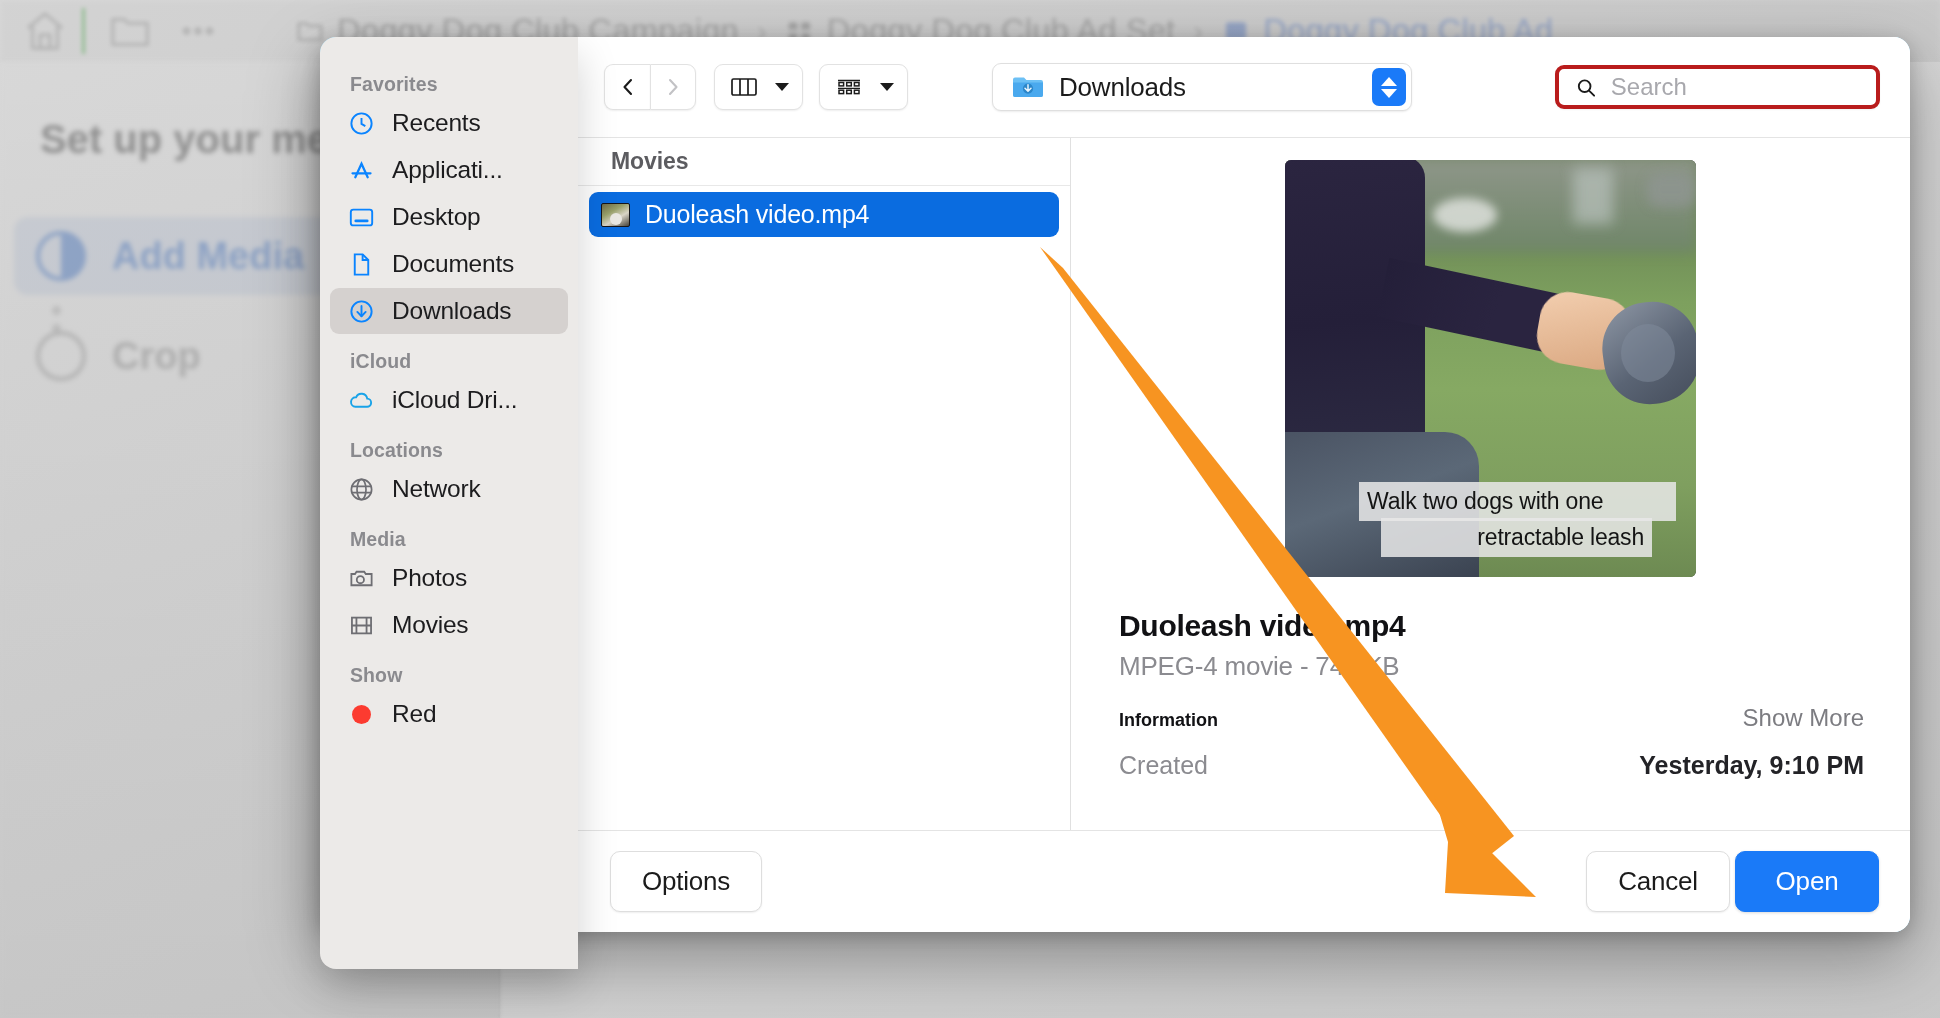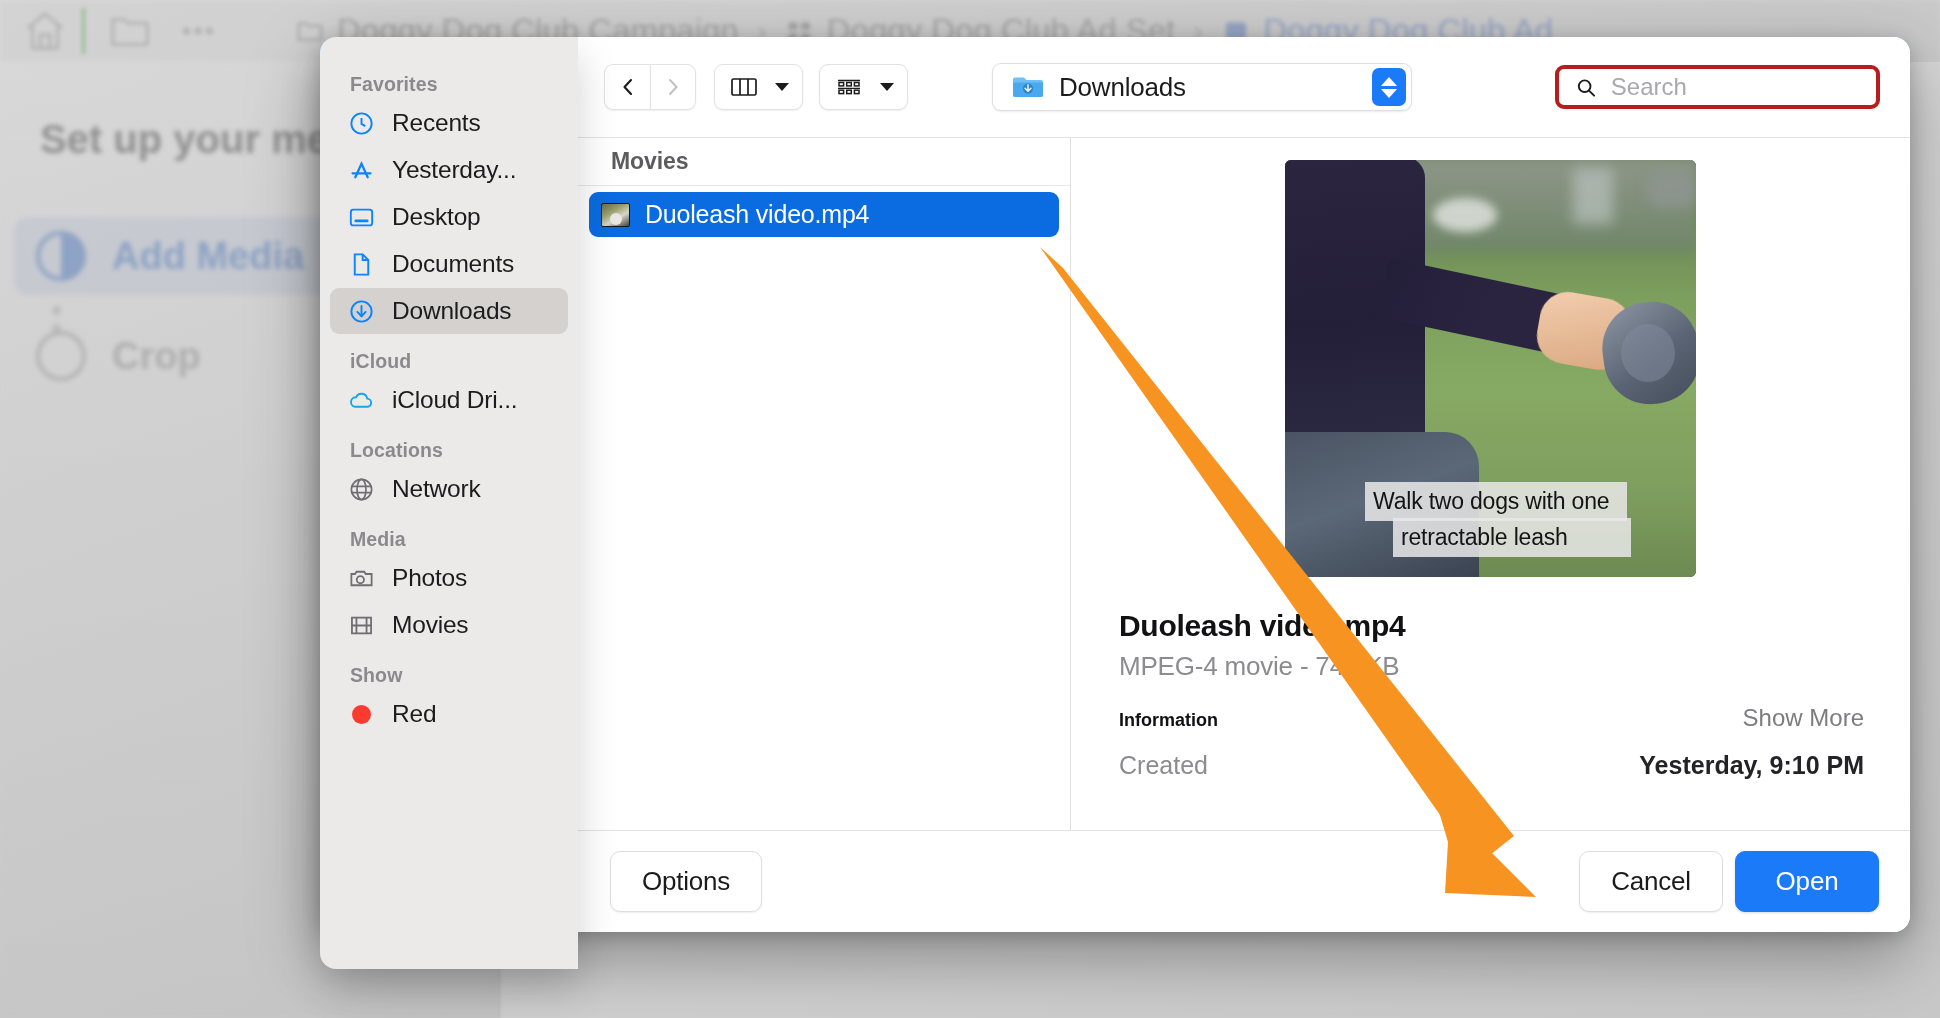--- a/index.html
+++ b/index.html
@@ -257,27 +257,27 @@
   #preview-media .pm-leash2 {
     position:absolute; left:336px; top:164px; width:54px; height:58px; border-radius:50%;
     background: #7f8b9b; opacity:.55;
   }
   #preview-media .pm-jeans {
     position:absolute; left:-6px; top:272px; width:200px; height:150px;
     background: linear-gradient(160deg,#4a5363 0%, #5b6877 45%, #39414f 100%);
     border-radius: 0 34px 0 0; filter: blur(.6px);
   }
   #preview-media .pm-cap {
-    position:absolute; left: 80px; width: 262px;
+    position:absolute; left: 74px; width: 317px;
     background: rgba(232,232,232,.86); color:#141414;
     font-size: 23px; line-height: 34px; padding: 2px 8px 3px 8px;
     letter-spacing: -.2px; white-space: nowrap;
   }
   #preview-media .pm-cap.l1 { top: 322px; }
-  #preview-media .pm-cap.l2 { top: 358px; left: 108px; width: 238px;}
+  #preview-media .pm-cap.l2 { top: 358px; left: 96px; width: 271px; text-align: right;}
 
   #preview-info { padding: 32px 46px 0 48px; }
   .pi-name { font-size: 30px; font-weight: 700; color:#111114; letter-spacing:-.3px; }
   .pi-sub  { font-size: 26px; color:#8b8b90; margin-top: 8px; letter-spacing:-.2px; }
   .pi-secrow { display:flex; align-items:baseline; margin-top: 22px; }
   .pi-sechead { font-size: 18px; font-weight: 700; color:#111114; }
   .pi-showmore { margin-left:auto; font-size: 24px; color:#7c7c81; }
   .pi-row { display:flex; align-items:baseline; margin-top: 19px; }
   .pi-key { font-size: 25px; color:#8b8b90; }
   .pi-val { margin-left:auto; font-size: 25px; color:#232327; font-weight:600;text-align:right; }
@@ -292,21 +292,21 @@
   .btn {
     height: 61px; border-radius: 10px;
     display:flex; align-items:center; justify-content:center;
     font-size: 26px; letter-spacing:-.2px; cursor:default;
     padding: 0 26px;
   }
   .btn.plain { background:#fff; border:1px solid #dedede; color:#1b1b1b; box-shadow:0 1px 2px rgba(0,0,0,.07); }
   .btn.primary { background:#1a7af8; color:#fff; border:1px solid #1a7af8; box-shadow:0 1px 3px rgba(0,0,0,.15); }
   #btn-options { min-width: 152px; }
   #btn-cancel { min-width: 144px; margin-left: auto; }
-  #btn-open  { min-width: 144px; margin-left: 12px; border-radius: 10px; }
+  #btn-open  { min-width: 144px; margin-left: 5px; border-radius: 10px; }
 
   
   #arrow-svg { position:absolute; left:0; top:0; width:1940px; height:1018px; pointer-events:none; z-index: 50; }
 </style>
 </head>
 <body>
 
 <div id="bg-app">
 
   <div id="bg-topbar">
@@ -390,21 +390,21 @@
       <span class="sb-label">Recents</span>
     </div>
 
     <div class="sb-item">
       <span class="sb-ico">
         <svg width="27" height="27" viewBox="0 0 24 24" fill="none" stroke="#0a84ff" stroke-width="2" stroke-linecap="round">
           <path d="M6.5 18 12 6l5.5 12"></path>
             <path d="M4 14.5h16"></path>
         </svg>
       </span>
-      <span class="sb-label">Yesterday...</span>
+      <span class="sb-label">Applicati...</span>
     </div>
 
     <div class="sb-item">
       <span class="sb-ico">
         <svg width="27" height="27" viewBox="0 0 24 24" fill="none" stroke="#0a84ff" stroke-width="1.7">
           <rect x="2.5" y="5" width="19" height="14" rx="2.2"></rect>
             <path d="M7 15h10" stroke-width="2.6" stroke-linecap="round"></path>
         </svg>
       </span>
       <span class="sb-label">Desktop</span>

